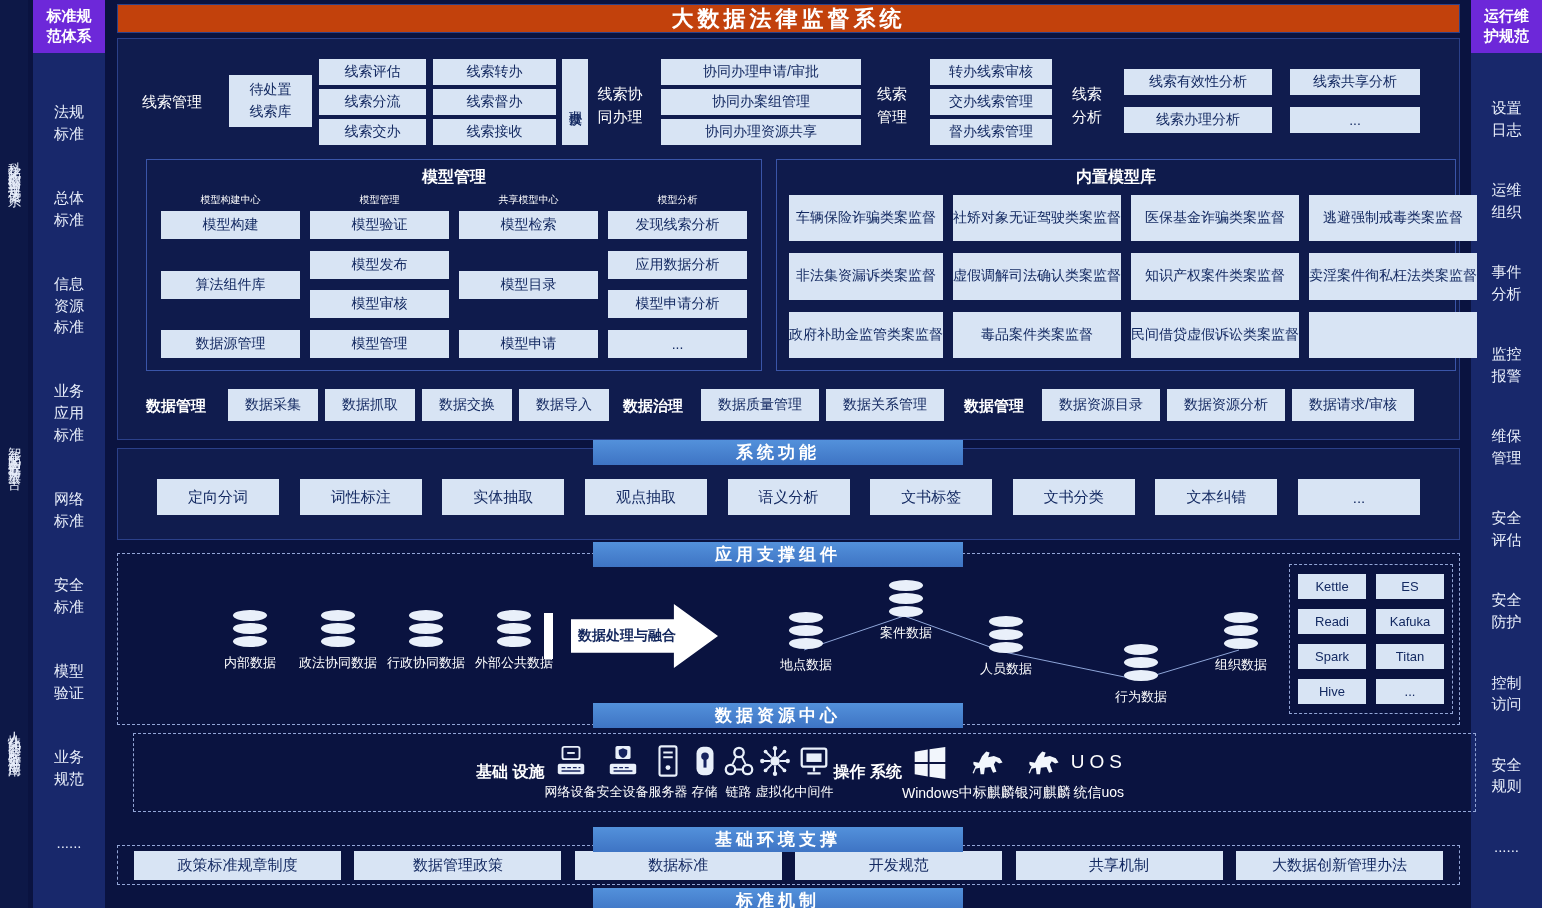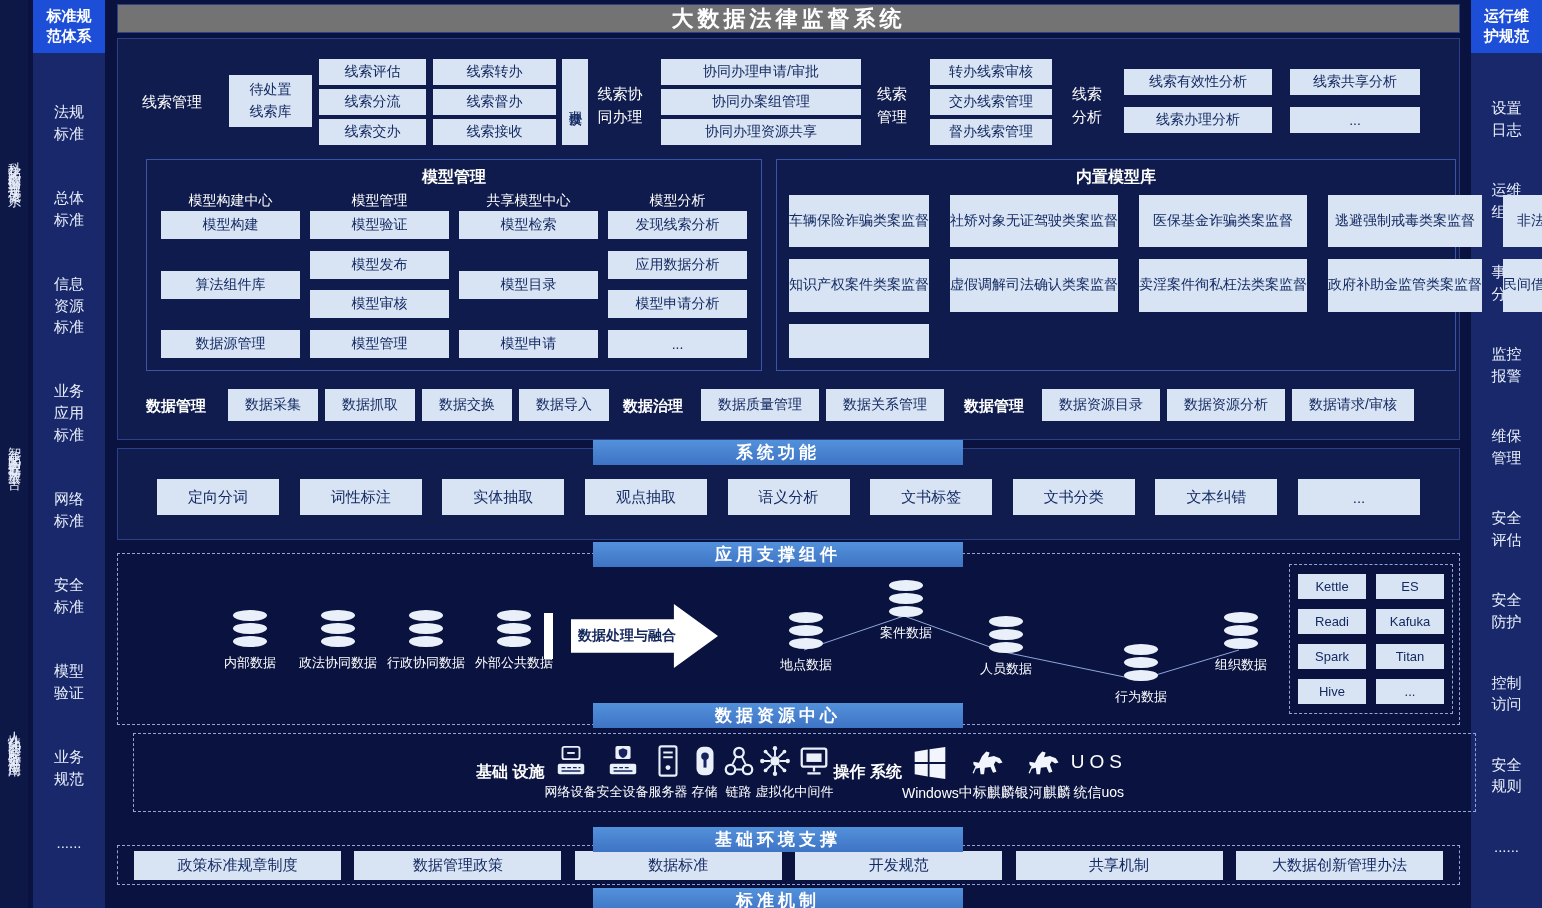--- a/index.html
+++ b/index.html
@@ -8,53 +8,53 @@
   #root { position:relative; width:1542px; height:908px; background:#0A1340; }
 
   
   .rail-phrases { position:absolute; left:0; top:0; width:28px; height:100%; background:#0D1847;
     display:flex; flex-direction:column; justify-content:space-around; align-items:center; padding:26px 0; }
   .rail-phrases span { writing-mode:vertical-lr; text-orientation:upright; color:#E8EEFA; font-size:13px; letter-spacing:3px; }
 
   .rail { position:absolute; top:0; height:100%; background:#18286B; display:flex; flex-direction:column; }
   .rail-standards { left:33px; width:72px; }
   .rail-ops { left:1471px; width:71px; }
-  .rail-header { min-height:48px; background:#1d4ed8; color:#fff; font-weight:bold; font-size:15px;
+  .rail-header { min-height:48px; background:#6d28d9; color:#fff; font-weight:bold; font-size:15px;
     display:flex; align-items:center; justify-content:center; text-align:center; line-height:1.35; padding:6px 2px; }
   .rail-body { flex:1; display:flex; flex-direction:column; justify-content:space-evenly; align-items:center; padding:6px 0 12px; }
   .rail-item { color:#E8EEFA; font-size:15px; line-height:1.45; width:34px; text-align:center; word-break:break-all; }
 
   
   .main { position:absolute; left:115px; top:0; width:1349px; height:100%; }
-  .title-bar { position:absolute; left:2px; top:4px; width:1343px; height:29px; background:#737373; border:1px solid #2C4189;
+  .title-bar { position:absolute; left:2px; top:4px; width:1343px; height:29px; background:#c2410c; border:1px solid #2C4189;
     color:#fff; font-size:22px; font-weight:bold; display:flex; align-items:center; justify-content:center; letter-spacing:4px; }
 
   .panel { background:#101C4E; border:1px solid #2B4089; }
   .upper-panel { position:absolute; left:2px; top:38px; width:1343px; height:402px; }
 
   .lightbox { background:#D8E4F4; color:#142A62; display:flex; align-items:center; justify-content:center; font-size:14px; text-align:center; }
   .pre { white-space:pre-line; }
   .center { text-align:center; }
   .clue-label { position:absolute; color:#fff; font-size:15px; line-height:1.5; }
   .vcol { position:absolute; display:flex; flex-direction:column; justify-content:space-between; }
   .vcol .lightbox { height:26px; white-space:nowrap; }
   .vtext { writing-mode:vertical-lr; text-orientation:upright; letter-spacing:1px; font-size:13px; }
 
   .model-panel { position:absolute; left:28px; top:120px; width:616px; height:212px; border:1px solid #3A55A8; background:#0F1B4C;
     padding:5px 14px 12px; display:flex; flex-direction:column; }
   .model-title { color:#fff; font-weight:bold; font-size:16px; text-align:center; height:24px; line-height:24px; }
   .model-cols { flex:1; display:flex; gap:10px; }
   .model-col { flex:1; display:flex; flex-direction:column; }
-  .model-col-header { color:#fff; font-size:14px; text-align:center; height:22px; line-height:22px; }
+  .model-col-header { color:#fff; font-size:10px; text-align:center; height:22px; line-height:22px; }
   .model-col-items { flex:1; display:flex; flex-direction:column; justify-content:space-between; }
   .model-col-items .lightbox { height:28px; white-space:nowrap; }
 
   .library-panel { position:absolute; left:658px; top:120px; width:680px; height:212px; border:1px solid #3A55A8; background:#0F1B4C;
     padding:5px 12px 12px; display:flex; flex-direction:column; }
-  .lib-grid { flex:1; display:grid; grid-template-columns:repeat(5,1fr); gap:12px 21px; margin-top:6px; }
+  .lib-grid { flex:1; display:grid; grid-template-columns:repeat(4,1fr); gap:12px 10px; margin-top:6px; }
   .lib-grid .lightbox { white-space:nowrap; }
 
   .data-row { position:absolute; left:28px; top:350px; width:1300px; height:32px; display:flex; align-items:center; gap:7px; }
   .wlabel { color:#fff; font-size:15px; font-weight:bold; white-space:nowrap; line-height:1.4; }
   .dbox { height:32px; padding:0 17px; white-space:nowrap; }
 
   .sysfunc-panel { position:absolute; left:2px; top:448px; width:1343px; height:92px; }
   .bluebar { position:absolute; width:370px; height:25px; background:linear-gradient(180deg,#5391DB,#3E74C4);
     color:#fff; font-weight:bold; font-size:17px; letter-spacing:4px; display:flex; align-items:center; justify-content:center; z-index:3; }
   #sysfunc-bar { left:478px; top:440px; }
@@ -231,24 +231,25 @@
       </div>
 
       <div class="library-panel">
         <div class="model-title">内置模型库</div>
         <div class="lib-grid">
             <div class="lightbox">车辆保险诈骗类案监督</div>
             <div class="lightbox">社矫对象无证驾驶类案监督</div>
             <div class="lightbox">医保基金诈骗类案监督</div>
             <div class="lightbox">逃避强制戒毒类案监督</div>
             <div class="lightbox">非法集资漏诉类案监督</div>
+            <div class="lightbox">虚假调解司法确认类案监督</div>
             <div class="lightbox">知识产权案件类案监督</div>
-            <div class="lightbox">虚假调解司法确认类案监督</div>
             <div class="lightbox">卖淫案件徇私枉法类案监督</div>
             <div class="lightbox">政府补助金监管类案监督</div>
+            <div class="lightbox">毒品案件类案监督</div>
             <div class="lightbox">民间借贷虚假诉讼类案监督</div>
             <div class="lightbox"></div>
           </div>
       </div>
 
       <div class="data-row">
         <span class="wlabel" style="margin-right:15px;">数据管理</span>
         <div class="lightbox dbox">数据采集</div>
         <div class="lightbox dbox">数据抓取</div>
         <div class="lightbox dbox">数据交换</div>

